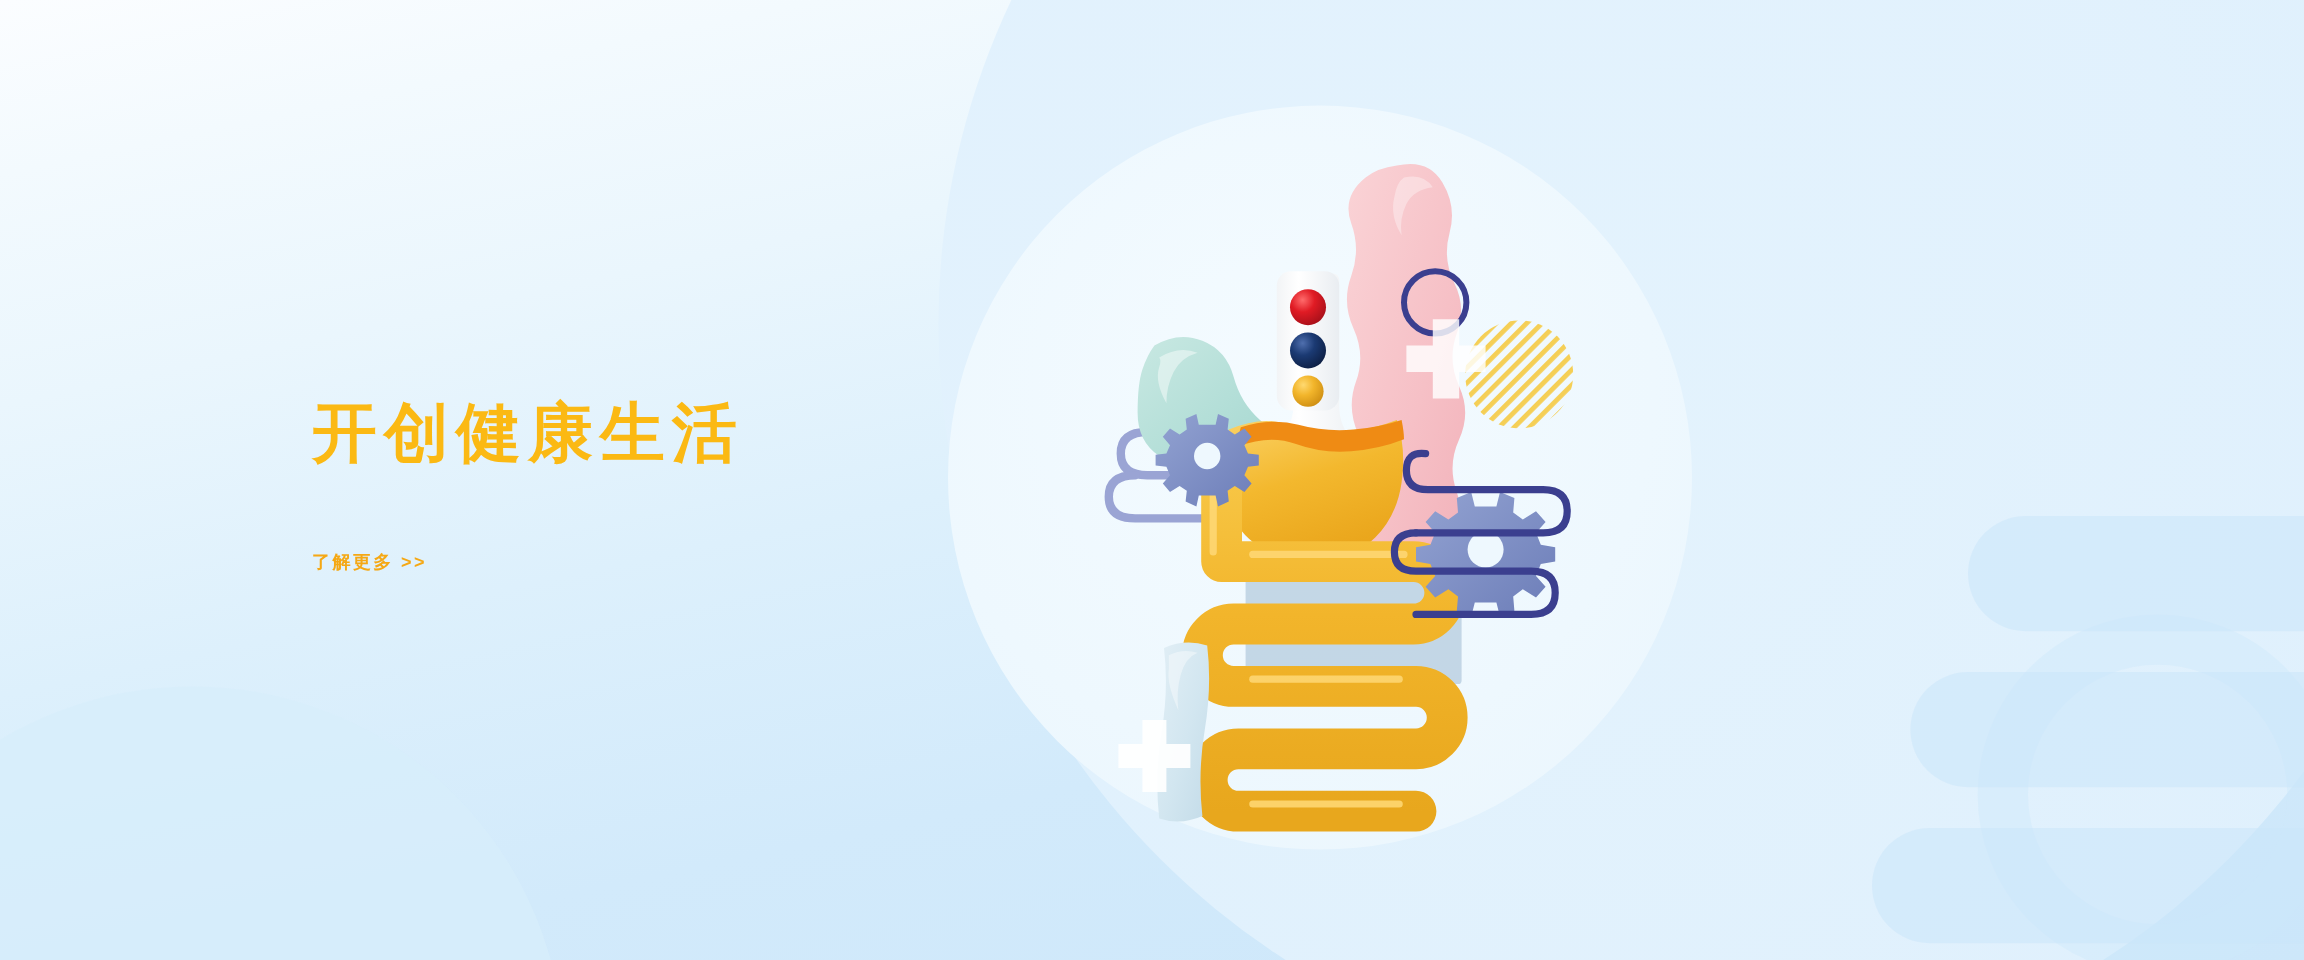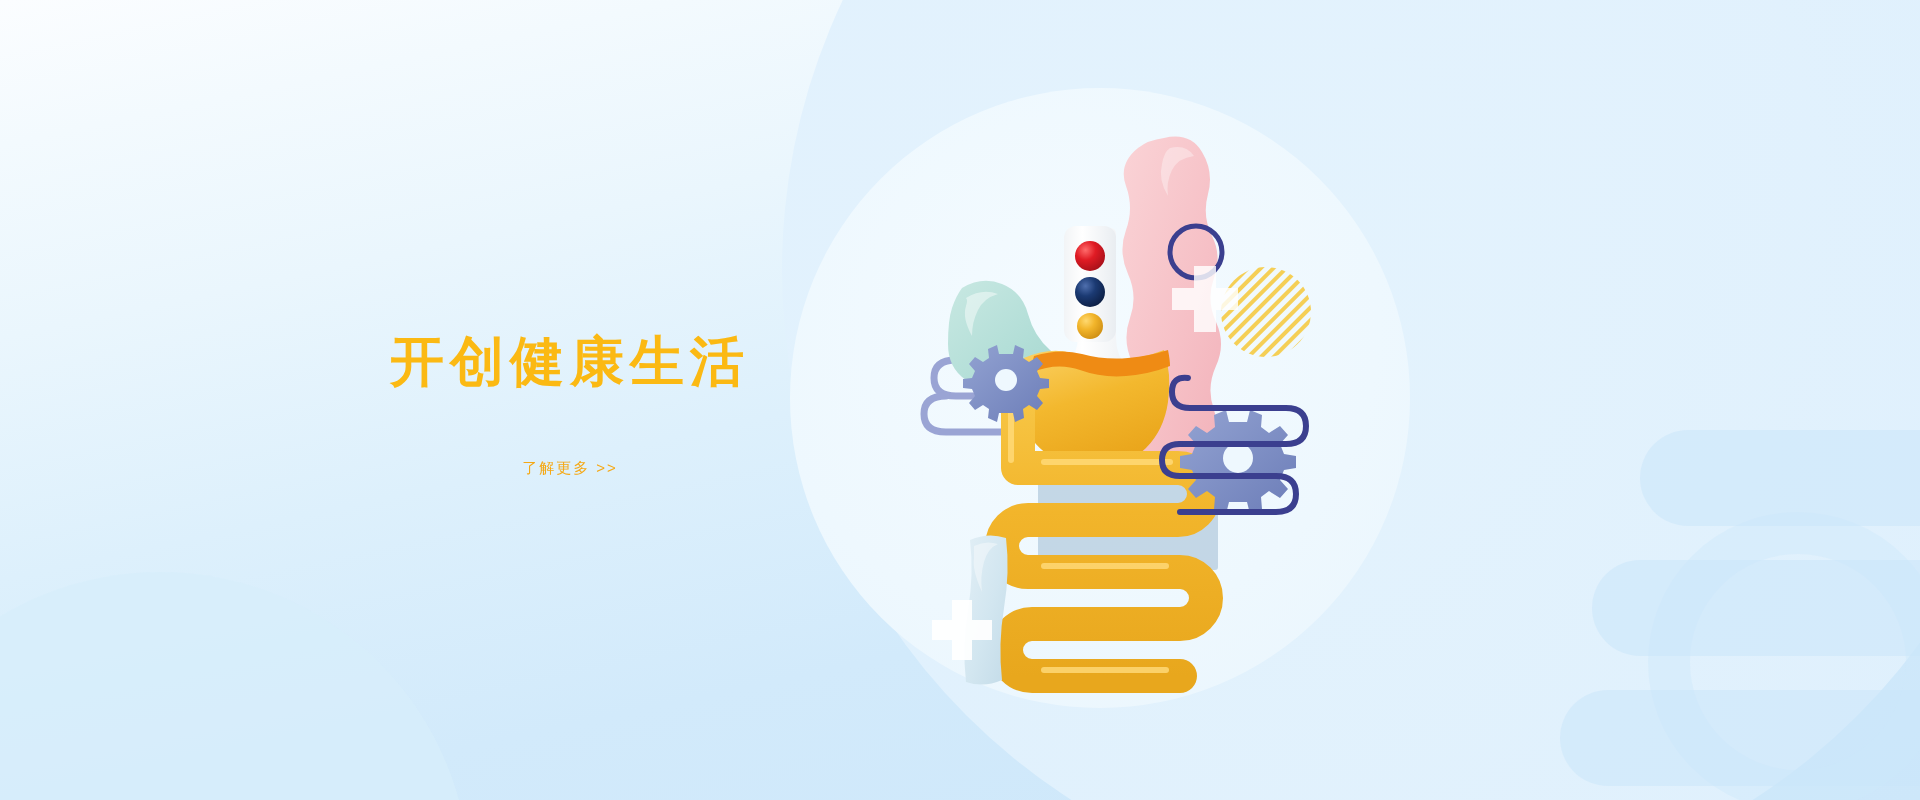--- a/index.html
+++ b/index.html
@@ -14,21 +14,20 @@
     width:1920px;
     height:800px;
     overflow:hidden;
     background:linear-gradient(168deg,
         #fbfdff 0%,
         #f3fafe 12%,
         #eaf6fd 28%,
         #ddf0fc 48%,
         #d2eafb 70%,
         #cde7fa 100%);
-    text-align:center;
   }
 
   
   .bg-arc-right {
     position:absolute;
     left:782px; top:-360px;
     width:1260px; height:1260px;
     border-radius:50%;
     background:radial-gradient(circle at 40% 60%, #e4f3fd 0%, #e1f1fd 55%, #ddeffc 100%);
     opacity:.95;
@@ -77,20 +76,21 @@
   }
   .cta {
     display:inline-block;
     margin-top:54px;
     color:#f5a814;
     font-size:15px;
     letter-spacing:2px;
     text-decoration:none;
     cursor:pointer;
     white-space:nowrap;
+    font-weight:bold;
   }
 
   
   .illo-wrap {
     position:absolute;
     left:766px; top:60px;
     width:660px; height:660px;
     z-index:10;
   }
   .illo-disc {

